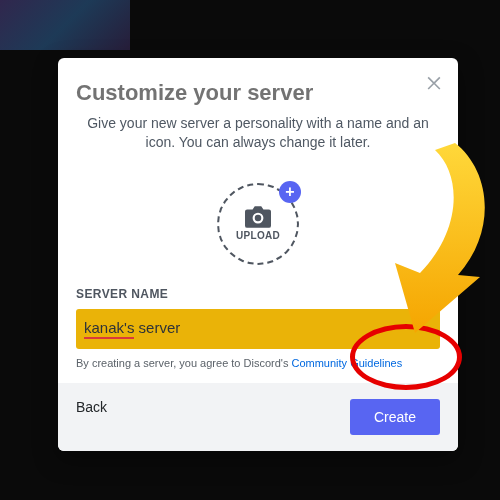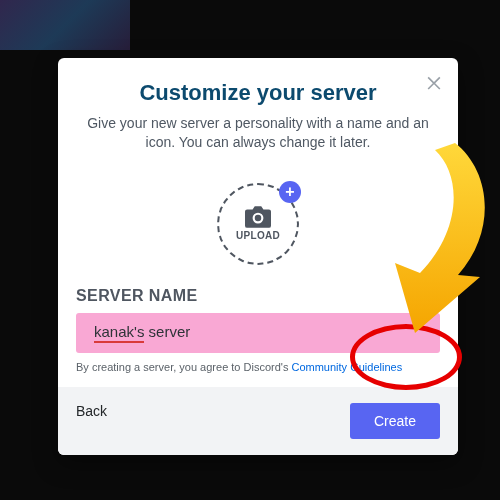--- a/index.html
+++ b/index.html
@@ -31,24 +31,23 @@
     }
     .close-btn {
       position: absolute;
       top: 14px; right: 14px;
       width: 20px; height: 20px;
       cursor: pointer;
       color: #99a0a7;
     }
     .close-btn svg { width: 20px; height: 20px; }
     .title {
-      text-align: center;
       font-size: 22px;
       font-weight: 700;
-      color: #0c4a6e;
+      color: #737373;
       margin-bottom: 8px;
     }
     .subtitle {
       text-align: center;
       font-size: 14px;
       line-height: 1.35;
       color: #4f5863;
       margin-bottom: 31px;
       padding: 0 10px;
     }
@@ -85,32 +84,32 @@
       border-radius: 50%;
       color: #fff;
       display: flex;
       align-items: center;
       justify-content: center;
       font-size: 16px;
       font-weight: 700;
       line-height: 1;
     }
     .field-label {
-      font-size: 16px;
+      font-size: 12px;
       font-weight: 700;
       color: #4f5660;
       letter-spacing: 0.4px;
       margin-bottom: 8px;
     }
     .server-input {
       width: 100%;
-      background: #f9a8d4;
+      background: #eab308;
       border: none;
       border-radius: 3px;
-      padding: 10px 18px;
+      padding: 10px 8px;
       font-size: 15px;
       color: #2e3338;
       outline: none;
     }
     .server-input .typed {
       border-bottom: 2px solid #d93a3a;
       display: inline-block;
       padding-bottom: 1px;
     }
     .helper {

